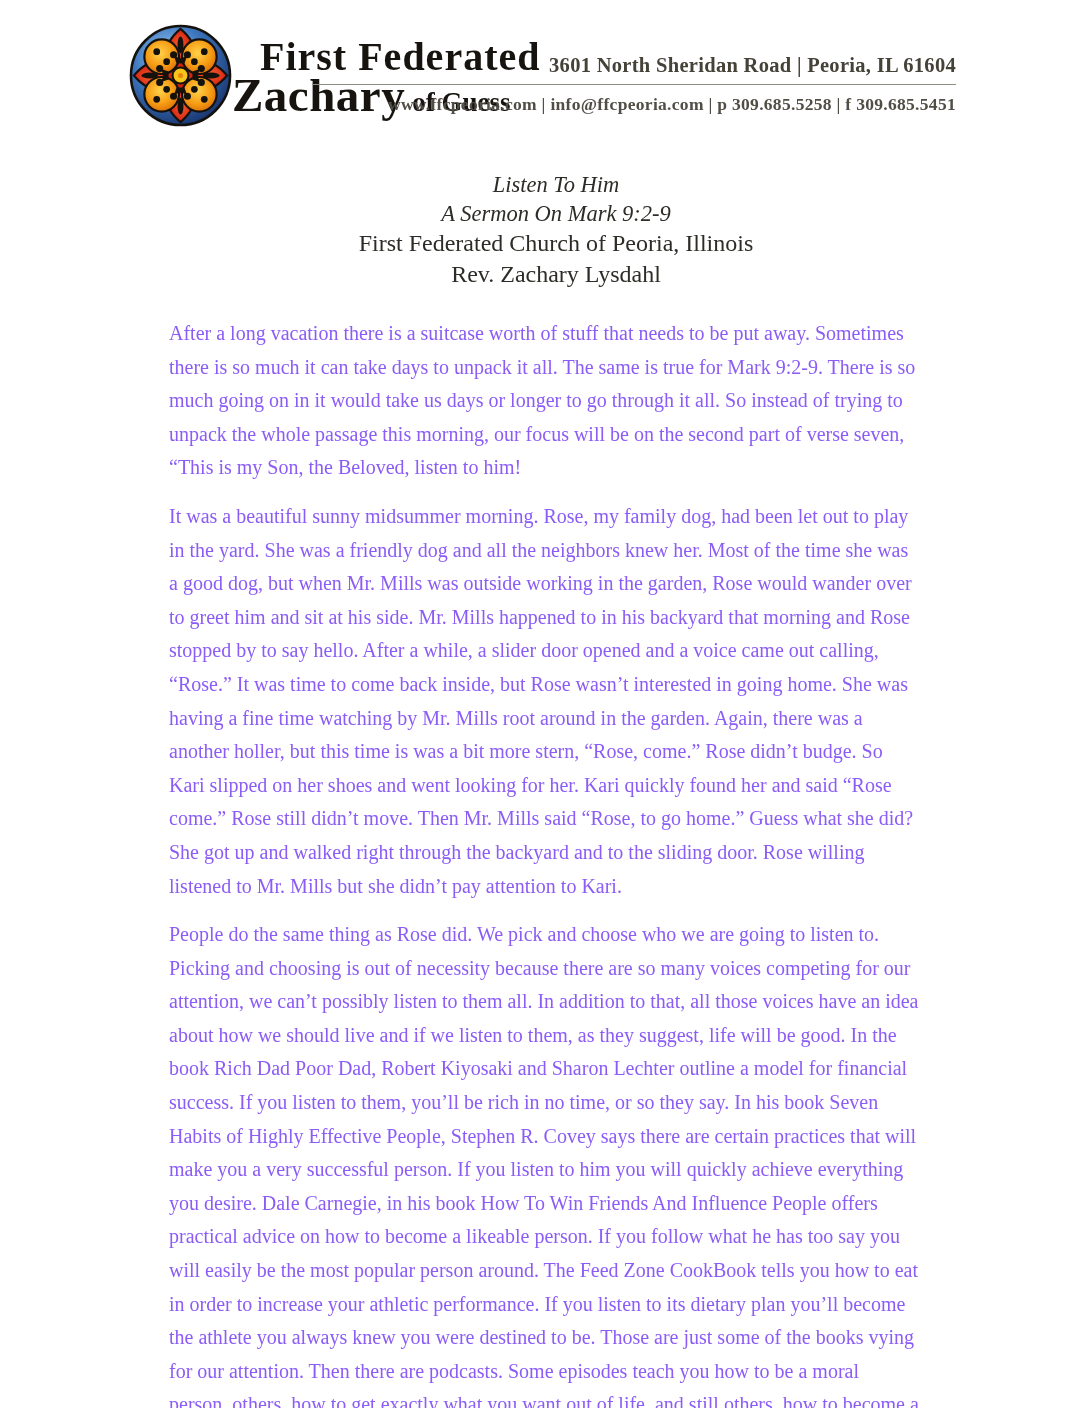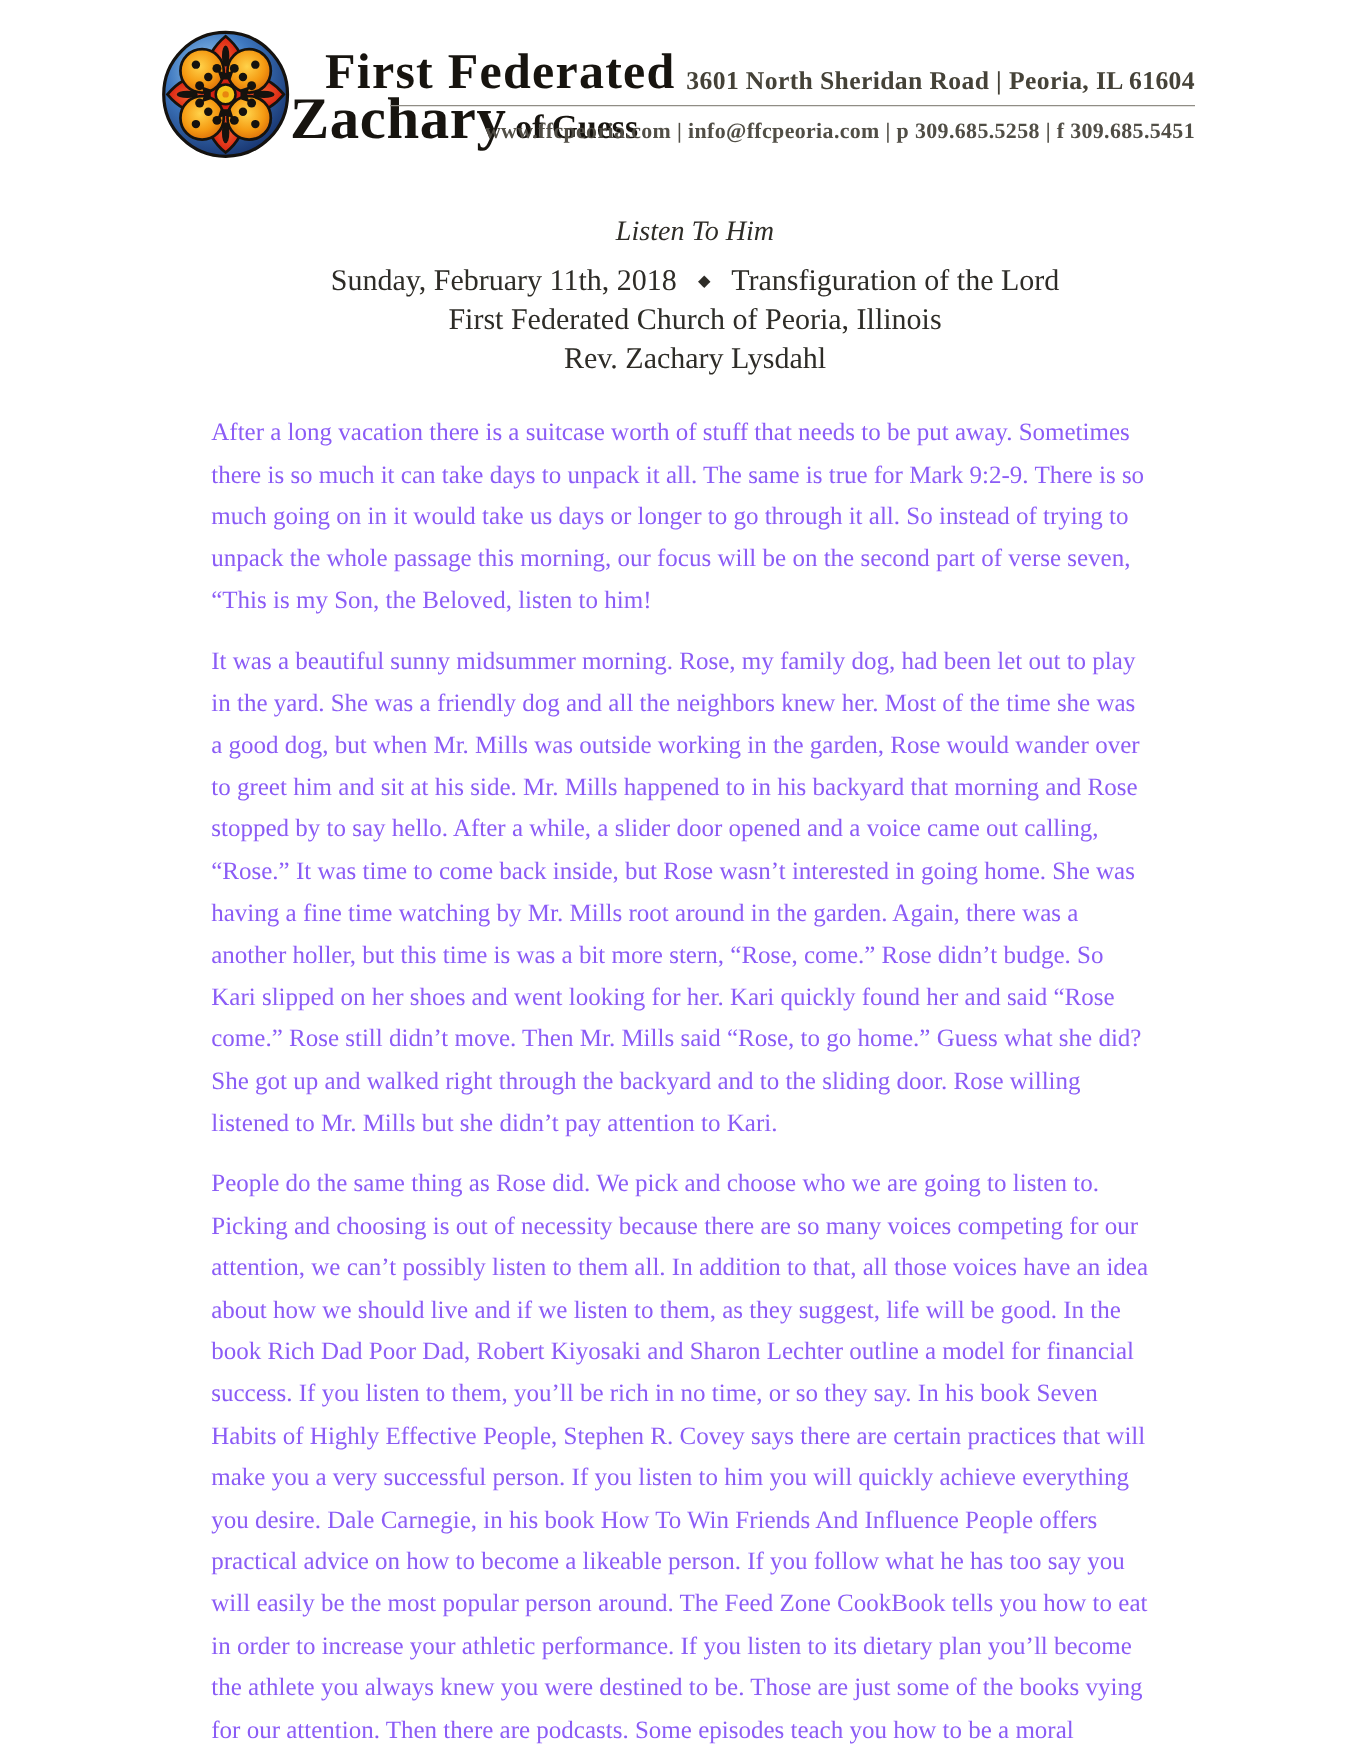--- a/index.html
+++ b/index.html
@@ -151,25 +151,21 @@
 
     <div class="header-right">
       <div class="address">3601 North Sheridan Road | Peoria, IL 61604</div>
       <hr class="header-rule">
       <div class="contact">www.ffcpeoria.com  |  info@ffcpeoria.com  |  p  309.685.5258 | f  309.685.5451</div>
     </div>
   </header>
 
   <section class="title-block">
     <div class="sermon-title">Listen To Him</div>
-    <div class="date-line">
-      <span>Sunday, February 11th, 2018</span>
-      <span class="bullet">◆</span>
-      <span>Transfiguration of the Lord</span>
-    </div>
+    <div class="sermon-subtitle">A Sermon On Mark 9:2-9</div>
     <div class="church-line">First Federated Church of Peoria, Illinois</div>
     <div class="author-line">Rev. Zachary Lysdahl</div>
   </section>
 
   <main class="body-text">
     <p>After a long vacation there is a suitcase worth of stuff that needs to be put away. Sometimes there is so much it can take days to unpack it all. The same is true for Mark 9:2-9. There is so much going on in it would take us days or longer to go through it all. So instead of trying to unpack the whole passage this morning, our focus will be on the second part of verse seven, “This is my Son, the Beloved, listen to him!</p>
     <p>It was a beautiful sunny midsummer morning. Rose, my family dog, had been let out to play in the yard. She was a friendly dog and all the neighbors knew her. Most of the time she was a good dog, but when Mr. Mills was outside working in the garden, Rose would wander over to greet him and sit at his side. Mr. Mills happened to in his backyard that morning and Rose stopped by to say hello. After a while, a slider door opened and a voice came out calling, “Rose.” It was time to come back inside, but Rose wasn’t interested in going home. She was having a fine time watching by Mr. Mills root around in the garden. Again, there was a another holler, but this time is was a bit more stern, “Rose, come.” Rose didn’t budge. So Kari slipped on her shoes and went looking for her. Kari quickly found her and said “Rose come.” Rose still didn’t move. Then Mr. Mills said “Rose, to go home.” Guess what she did? She got up and walked right through the backyard and to the sliding door. Rose willing listened to Mr. Mills but she didn’t pay attention to Kari.</p>
     <p>People do the same thing as Rose did. We pick and choose who we are going to listen to. Picking and choosing is out of necessity because there are so many voices competing for our attention, we can’t possibly listen to them all. In addition to that, all those voices have an idea about how we should live and if we listen to them, as they suggest, life will be good. In the book Rich Dad Poor Dad, Robert Kiyosaki and Sharon Lechter outline a model for financial success. If you listen to them, you’ll be rich in no time, or so they say. In his book Seven Habits of Highly Effective People, Stephen R. Covey says there are certain practices that will make you a very successful person. If you listen to him you will quickly achieve everything you desire. Dale Carnegie, in his book How To Win Friends And Influence People offers practical advice on how to become a likeable person. If you follow what he has too say you will easily be the most popular person around. The Feed Zone CookBook tells you how to eat in order to increase your athletic performance. If you listen to its dietary plan you’ll become the athlete you always knew you were destined to be. Those are just some of the books vying for our attention. Then there are podcasts. Some episodes teach you how to be a moral person, others, how to get exactly what you want out of life, and still others, how to become a more relaxed</p>
   </main>
 

